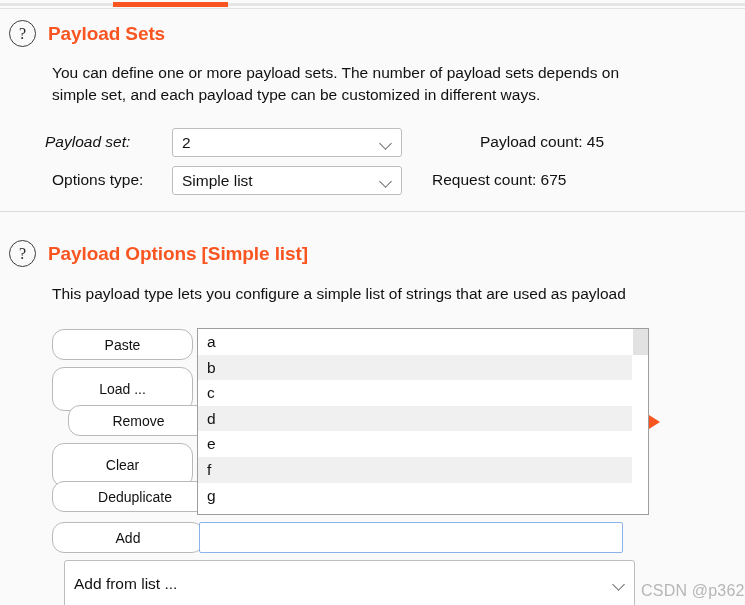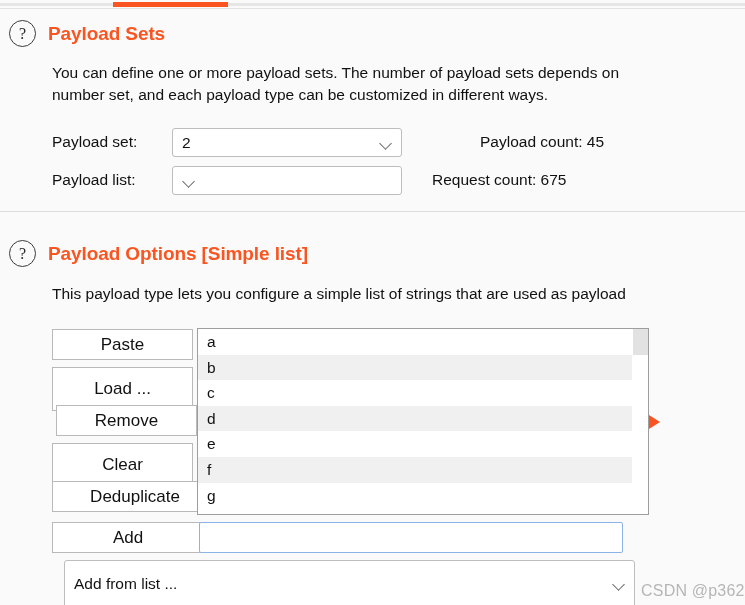--- a/index.html
+++ b/index.html
@@ -131,23 +131,23 @@
     font-size: 15.5px;
     color: #111;
     white-space: nowrap;
   }
 
   
   .btn {
     position: absolute;
     background: #ffffff;
     border: 1px solid #b9b9b9;
-    border-radius: 0;
+    border-radius: 12px;
     font-family: "Liberation Sans", sans-serif;
-    font-size: 17px;
+    font-size: 14px;
     color: #111;
     display: flex;
     align-items: center;
     justify-content: center;
     cursor: pointer;
   }
 
   .listbox {
     position: absolute;
     background: #ffffff;
@@ -222,51 +222,52 @@
   <div class="rail"></div>
   <div class="active-indicator"></div>
 </div>
 
 <div class="section-head" style="left:9px; top:20px;">
   <div class="help-icon">?</div>
   <div class="section-title">Payload Sets</div>
 </div>
 
 <div class="body-text" style="left:52px; top:62px;">You can define one or more payload sets. The number of payload sets depends on</div>
-<div class="body-text" style="left:52px; top:84px;">number set, and each payload type can be customized in different ways.</div>
-
-<div class="field-label" style="left:52px; top:133px;">Payload set:</div>
+<div class="body-text" style="left:52px; top:84px;">simple set, and each payload type can be customized in different ways.</div>
+
+<div class="field-label" style="left:45px; top:133px;font-style:italic;">Payload set:</div>
 <div class="combo" style="left:172px; top:128px; width:230px; height:29px;">
   <span class="value">2</span>
   <span class="chev"></span>
 </div>
 <div class="readout" style="left:432px; top:133px;margin-left:48px;">Payload count: 45</div>
 
-<div class="field-label" style="left:52px; top:171px;">Payload list:</div>
+<div class="field-label" style="left:52px; top:171px;">Options type:</div>
 <div class="combo" style="left:172px; top:166px; width:230px; height:29px;">
+  <span class="value">Simple list</span>
   <span class="chev"></span>
 </div>
 <div class="readout" style="left:432px; top:171px;">Request count: 675</div>
 
 <div class="divider" style="top:211px;"></div>
 
 <div class="section-head" style="left:9px; top:240px;">
   <div class="help-icon">?</div>
   <div class="section-title">Payload Options [Simple list]</div>
 </div>
 
 <div class="body-text" style="left:52px; top:283px;">This payload type lets you configure a simple list of strings that are used as payload</div>
 
 <div class="btn" style="left:52px; top:329px; width:141px; height:31px;">
   <span>Paste</span>
 </div>
 <div class="btn" style="left:52px; top:367px; width:141px; height:44px;text-align:right;">
   <span>Load ...</span>
 </div>
-<div class="btn" style="left:56px; top:405px; width:141px; height:31px;">
+<div class="btn" style="left:68px; top:405px; width:141px; height:31px;">
   <span>Remove</span>
 </div>
 <div class="btn" style="left:52px; top:443px; width:141px; height:44px;">
   <span>Clear</span>
 </div>
 <div class="btn" style="left:52px; top:481px; width:166px; height:31px;">
   <span>Deduplicate</span>
 </div>
 
 <div class="listbox" style="left:197px; top:328px; width:452px; height:187px;">

